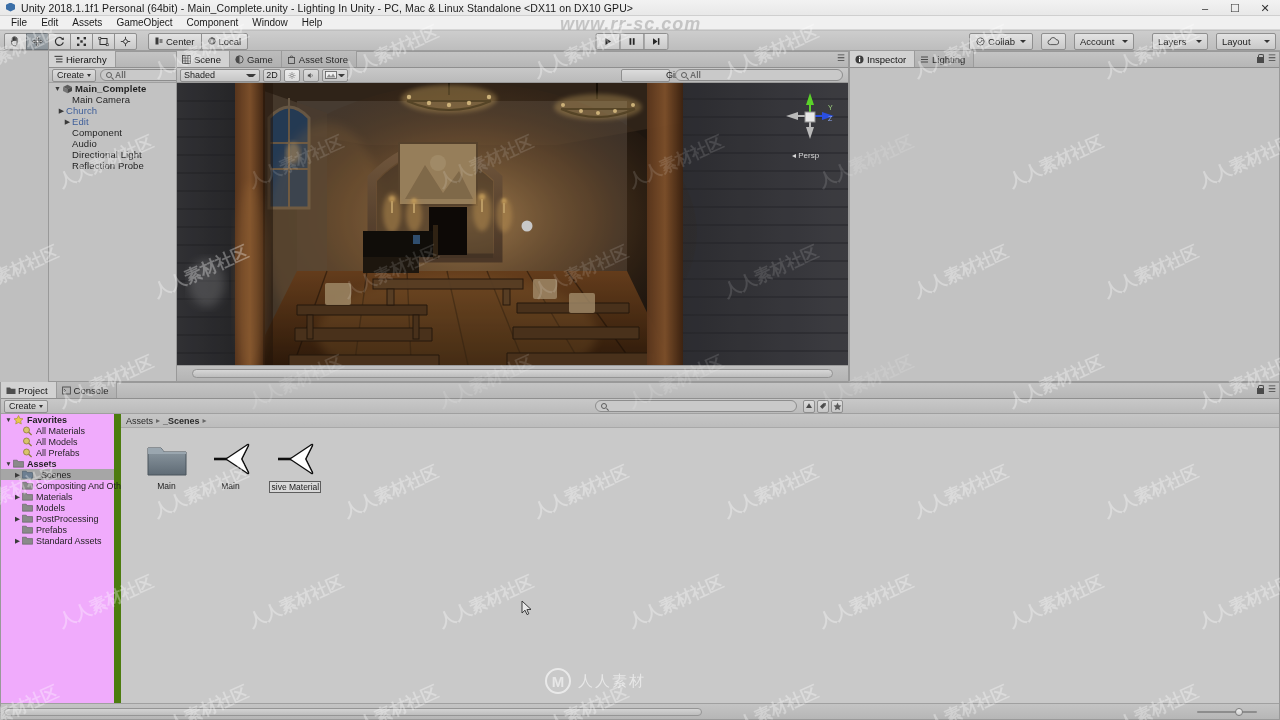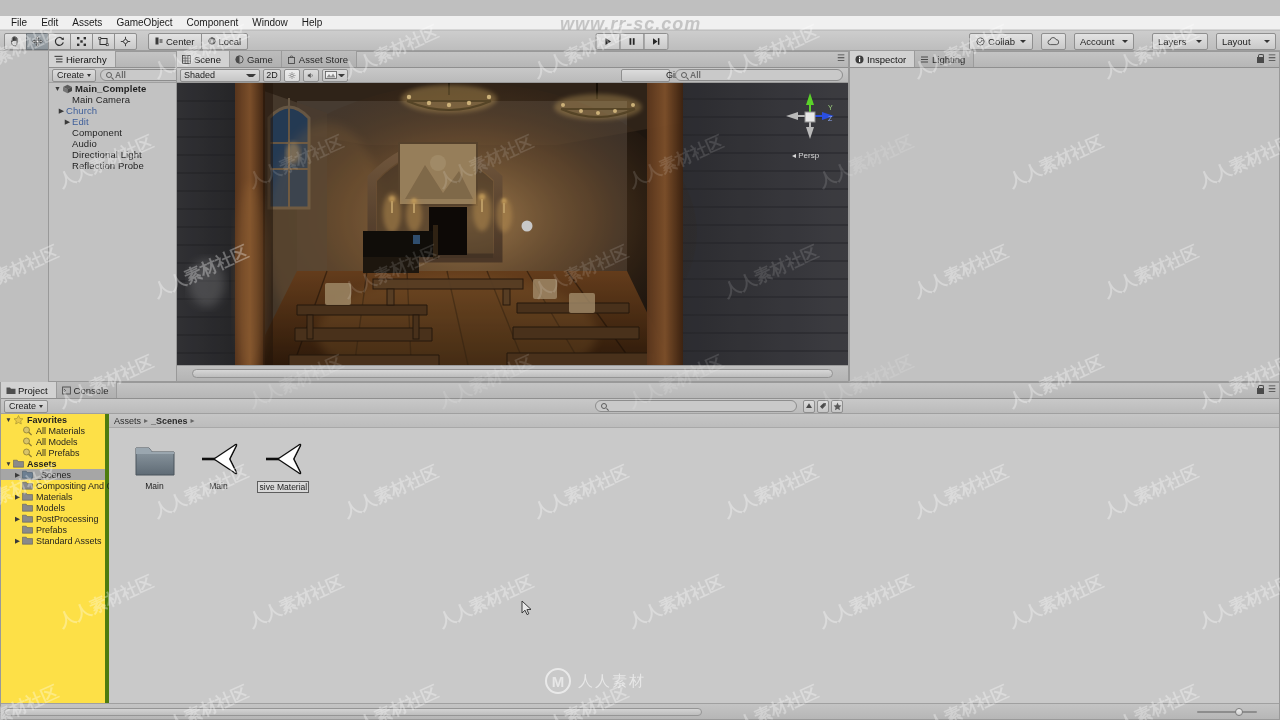--- a/index.html
+++ b/index.html
@@ -166,21 +166,21 @@
   .insp-body { height:calc(100% - 16px); background:#c2c2c2; }
 
   
   #project { left:0; top:382px; width:1280px; height:338px; }
   .pj-toolbar {
     height:15px; background:linear-gradient(#c8c8c8,#bbb);
     display:flex; align-items:center; padding:0 3px; gap:4px;
     border-bottom:1px solid #a0a0a0;
   }
   .pj-split { display:flex; height:calc(100% - 31px); }
-  .pj-left { width:108px; background:#fde047; border-right:4px solid #4d7c0f; position:relative; }
+  .pj-left { width:120px; background:#f0abfc; border-right:7px solid #4d7c0f; position:relative; }
   .pj-right { flex:1; background:#c9c9c9; position:relative; }
   .prow {
     height:11px; display:flex; align-items:center; font-size:9px; color:#1f1f1f;
     padding-left:4px; white-space:nowrap; cursor:default;
   }
   .prow.sel { background:#a6a6a6; }
   .prow.hdr { font-weight:bold; }
   .prow .arrow { width:9px; flex:0 0 auto; font-size:6.5px; color:#3a3a3a; text-align:center; }
   .prow .arrow.blank { visibility:hidden; }
   .prow .ic { width:11px; height:9px; flex:0 0 auto; margin-right:3px; }
@@ -226,20 +226,31 @@
   .rrsc { position:absolute; left:560px; top:14px; font-size:18px; font-weight:bold;
           color:rgba(160,160,160,0.55); letter-spacing:1px; font-style:italic; }
 
   .cursor { position:absolute; left:521px; top:600px; width:12px; height:16px; pointer-events:none; }
 </style>
 </head>
 <body>
 
 <div id="app">
 
+  <div class="titlebar">
+    <div class="tb-icon">
+        <div class="u"></div>
+      </div>
+    <div class="tb-title">Unity 2018.1.1f1 Personal (64bit) - Main_Complete.unity - Lighting In Unity - PC, Mac &amp; Linux Standalone &lt;DX11 on DX10 GPU&gt;</div>
+    <div class="win-ctrls">
+      <div class="min">–</div>
+      <div class="max">☐</div>
+      <div class="close">✕</div>
+    </div>
+  </div>
 
   <div class="menubar">
     <div class="mi">File</div>
     <div class="mi">Edit</div>
     <div class="mi">Assets</div>
     <div class="mi">GameObject</div>
     <div class="mi">Component</div>
     <div class="mi">Window</div>
     <div class="mi">Help</div>
   </div>

